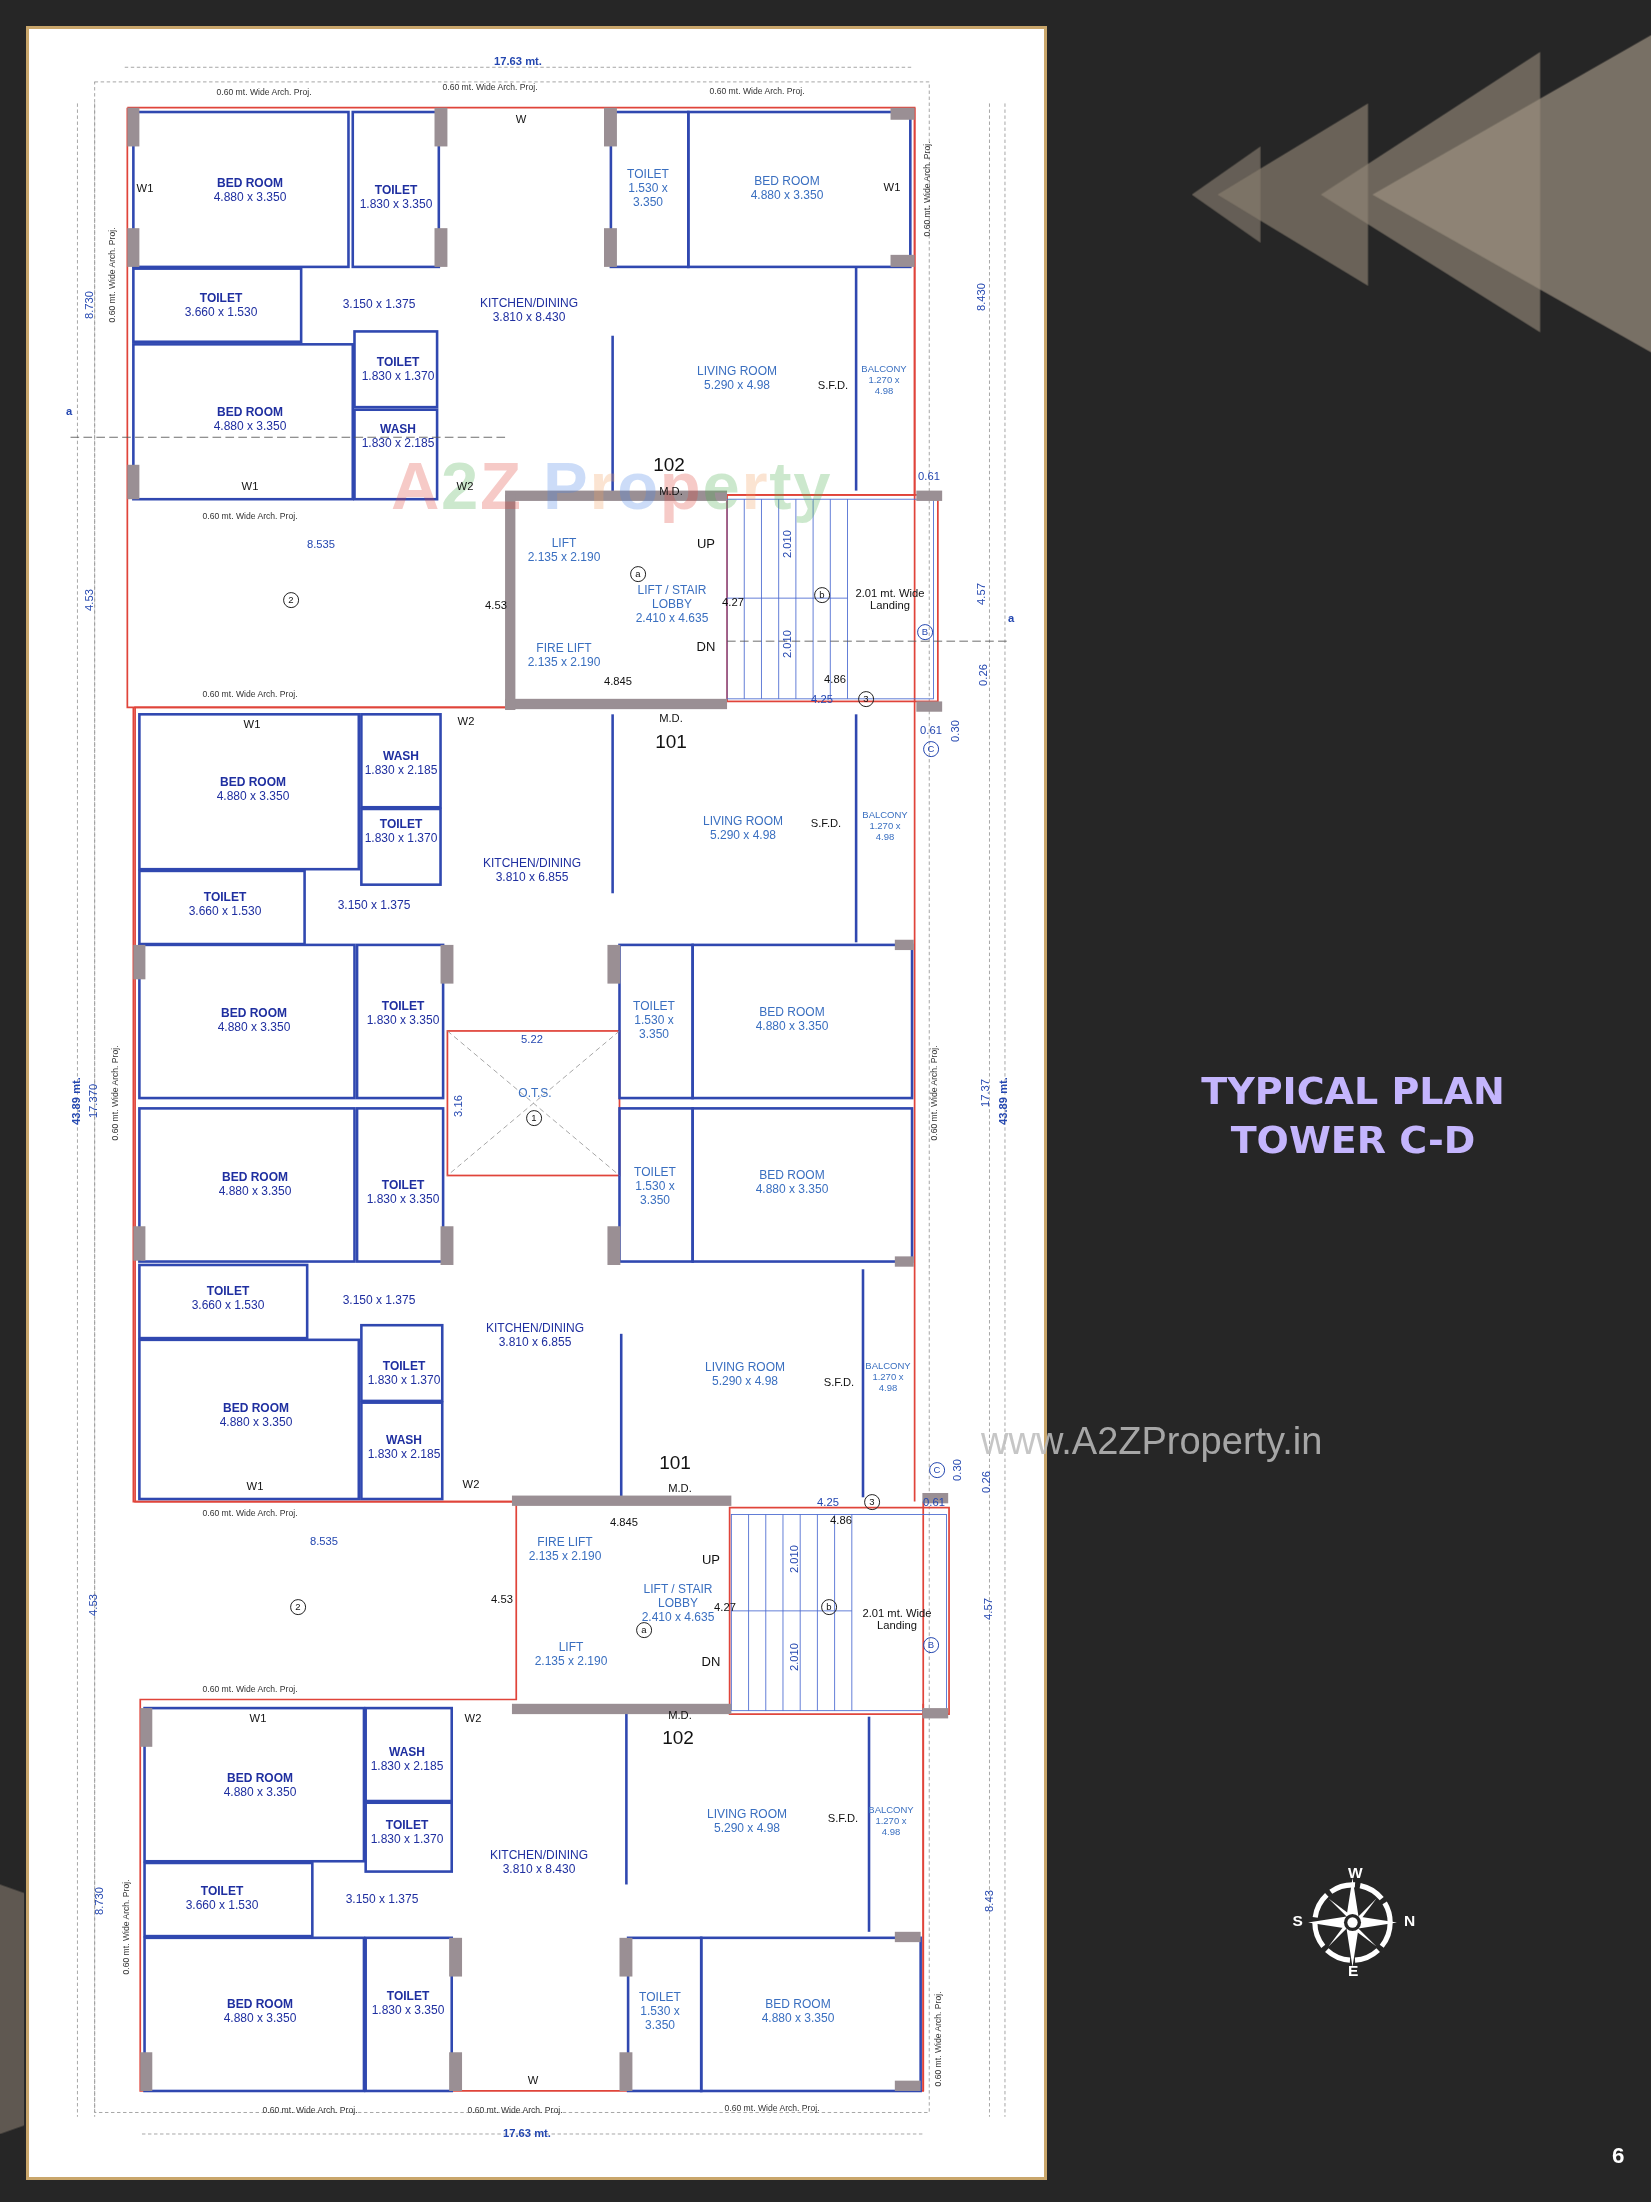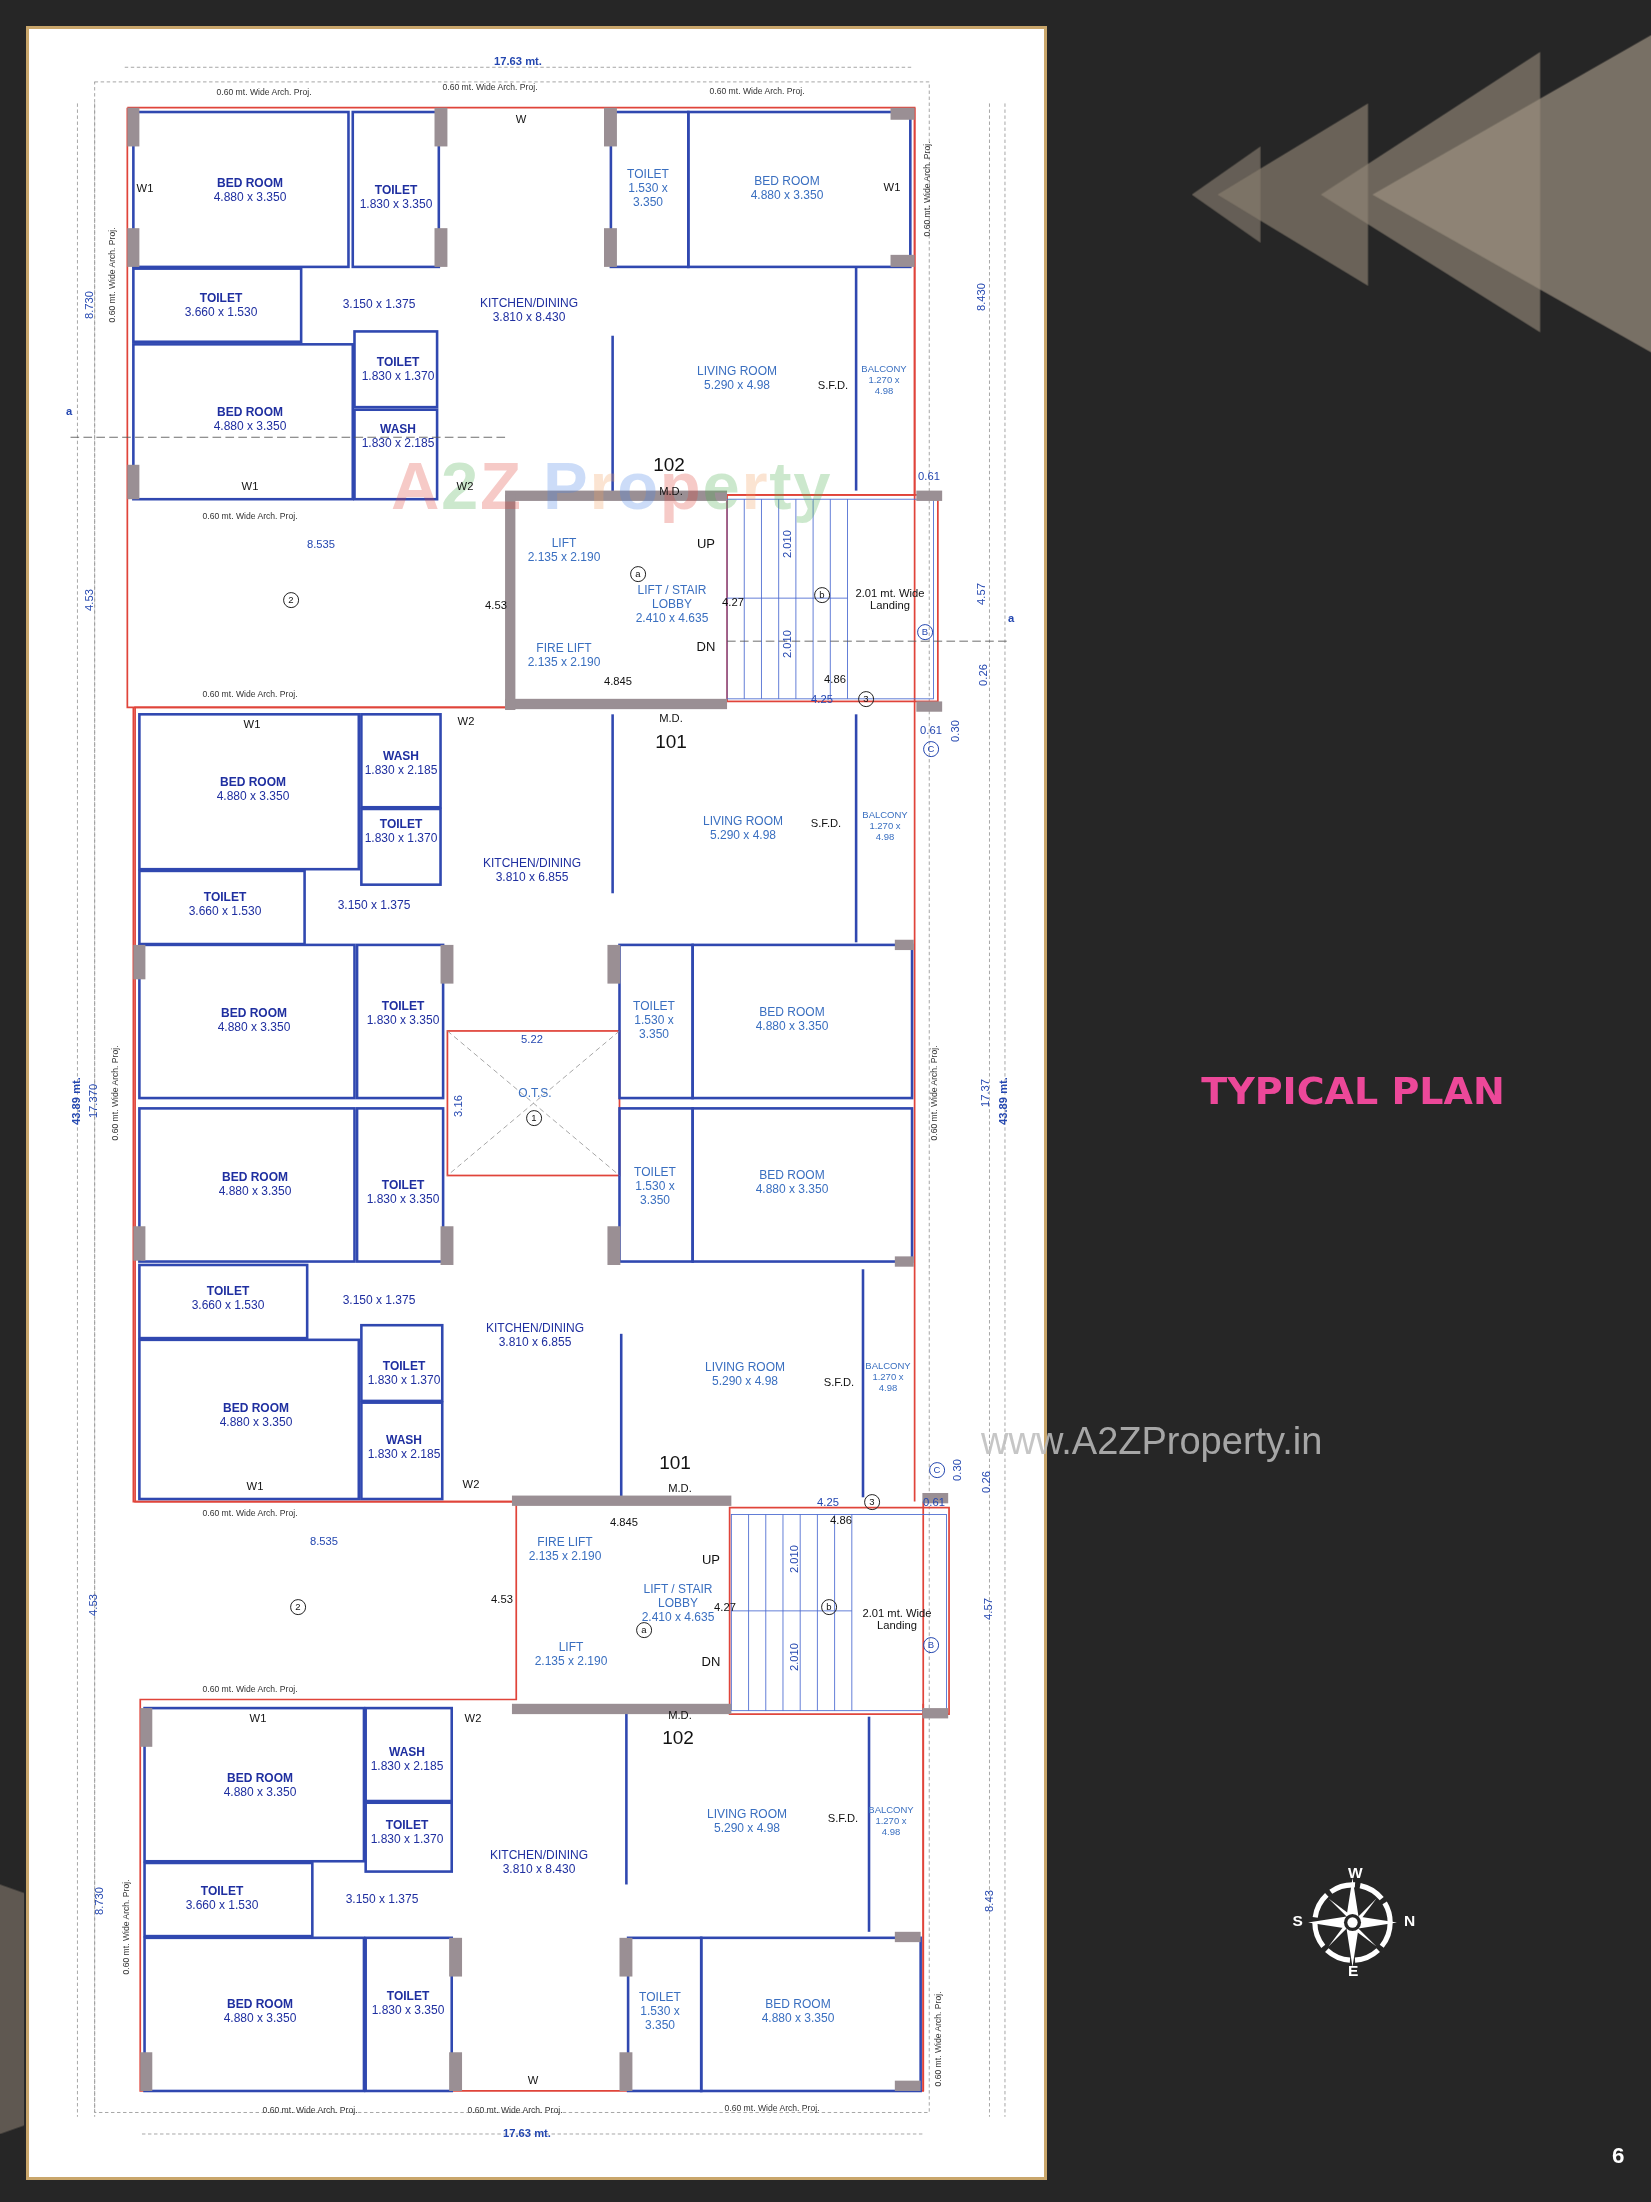--- a/index.html
+++ b/index.html
@@ -11,21 +11,21 @@
   .lbl.light{color:#3a6fc0;}
   .lbl.light .t{font-weight:normal;}
   .mark{position:absolute;color:#111;font-size:11.2px;transform:translate(-50%,-50%);}
   .dim{position:absolute;color:#2447b0;font-size:11.2px;transform:translate(-50%,-50%);}
   .dim.v{transform:translate(-50%,-50%) rotate(-90deg);}
   .proj{position:absolute;color:#333;font-size:8.6px;transform:translate(-50%,-50%);white-space:nowrap;}
   .proj.v{transform:translate(-50%,-50%) rotate(-90deg);}
   .unit{position:absolute;color:#111;font-size:19px;transform:translate(-50%,-50%);}
   .circ{position:absolute;width:13.8px;height:13.8px;border:1.3px solid #222;border-radius:50%;font-size:9.5px;line-height:13.8px;text-align:center;color:#111;transform:translate(-50%,-50%);}
   .circ.blue{border-color:#2447b0;color:#2447b0;}
-  .title{position:absolute;left:1353px;top:1067px;transform:translateX(-50%);color:#ec4899;font-weight:bold;font-size:38px;line-height:1.3;text-align:center;white-space:nowrap;font-family:"DejaVu Sans",sans-serif;}
+  .title{position:absolute;left:1353px;top:1067px;transform:translateX(-50%);color:#c4b5fd;font-weight:bold;font-size:38px;line-height:1.3;text-align:center;white-space:nowrap;font-family:"DejaVu Sans",sans-serif;}
   .pagenum{position:absolute;right:27.5px;bottom:34px;color:#fff;font-size:22.4px;font-weight:bold;}
   .wm1{position:absolute;left:391px;top:447px;font-size:67px;font-weight:bold;opacity:.28;letter-spacing:1.7px;}
   .wm2{position:absolute;left:981px;top:1420px;font-size:38px;color:#bdbdbd;opacity:.85;}
   .compass{position:absolute;left:1308px;top:1867px;width:89px;height:112px;}
   .compass span{position:absolute;color:#fff;font-weight:bold;font-size:15.5px;}
 </style>
 </head>
 <body>
 
 <div class="sheet"></div>
@@ -341,20 +341,21 @@
 <div class="mark" style="left:252px;top:724px;">W1</div>
 <div class="mark" style="left:466px;top:721px;">W2</div>
 <div class="mark" style="left:255px;top:1486px;">W1</div>
 <div class="mark" style="left:471px;top:1484px;">W2</div>
 <div class="mark" style="left:258px;top:1718px;">W1</div>
 <div class="mark" style="left:473px;top:1718px;">W2</div>
 <div class="mark" style="left:533px;top:2080px;">W</div>
 
 <div class="title">
   <div>TYPICAL PLAN</div>
+  <div>TOWER C-D</div>
 </div>
 
 <div class="compass">
   <span style="left:40px;top:-3.4px;">W</span>
   <span style="left:40px;top:95px;">E</span>
   <span style="left:-15.5px;top:45px;">S</span>
   <span style="left:96px;top:45px;">N</span>
   <svg width="89" height="89" viewBox="-52 -52 104 104" style="position:absolute;left:0;top:11.2px;">
     <circle r="44" fill="none" stroke="#fff" stroke-width="6" stroke-dasharray="30 6"></circle>
     <polygon points="0,-52 7,-7 52,0 7,7 0,52 -7,7 -52,0 -7,-7" fill="#fff"></polygon>

